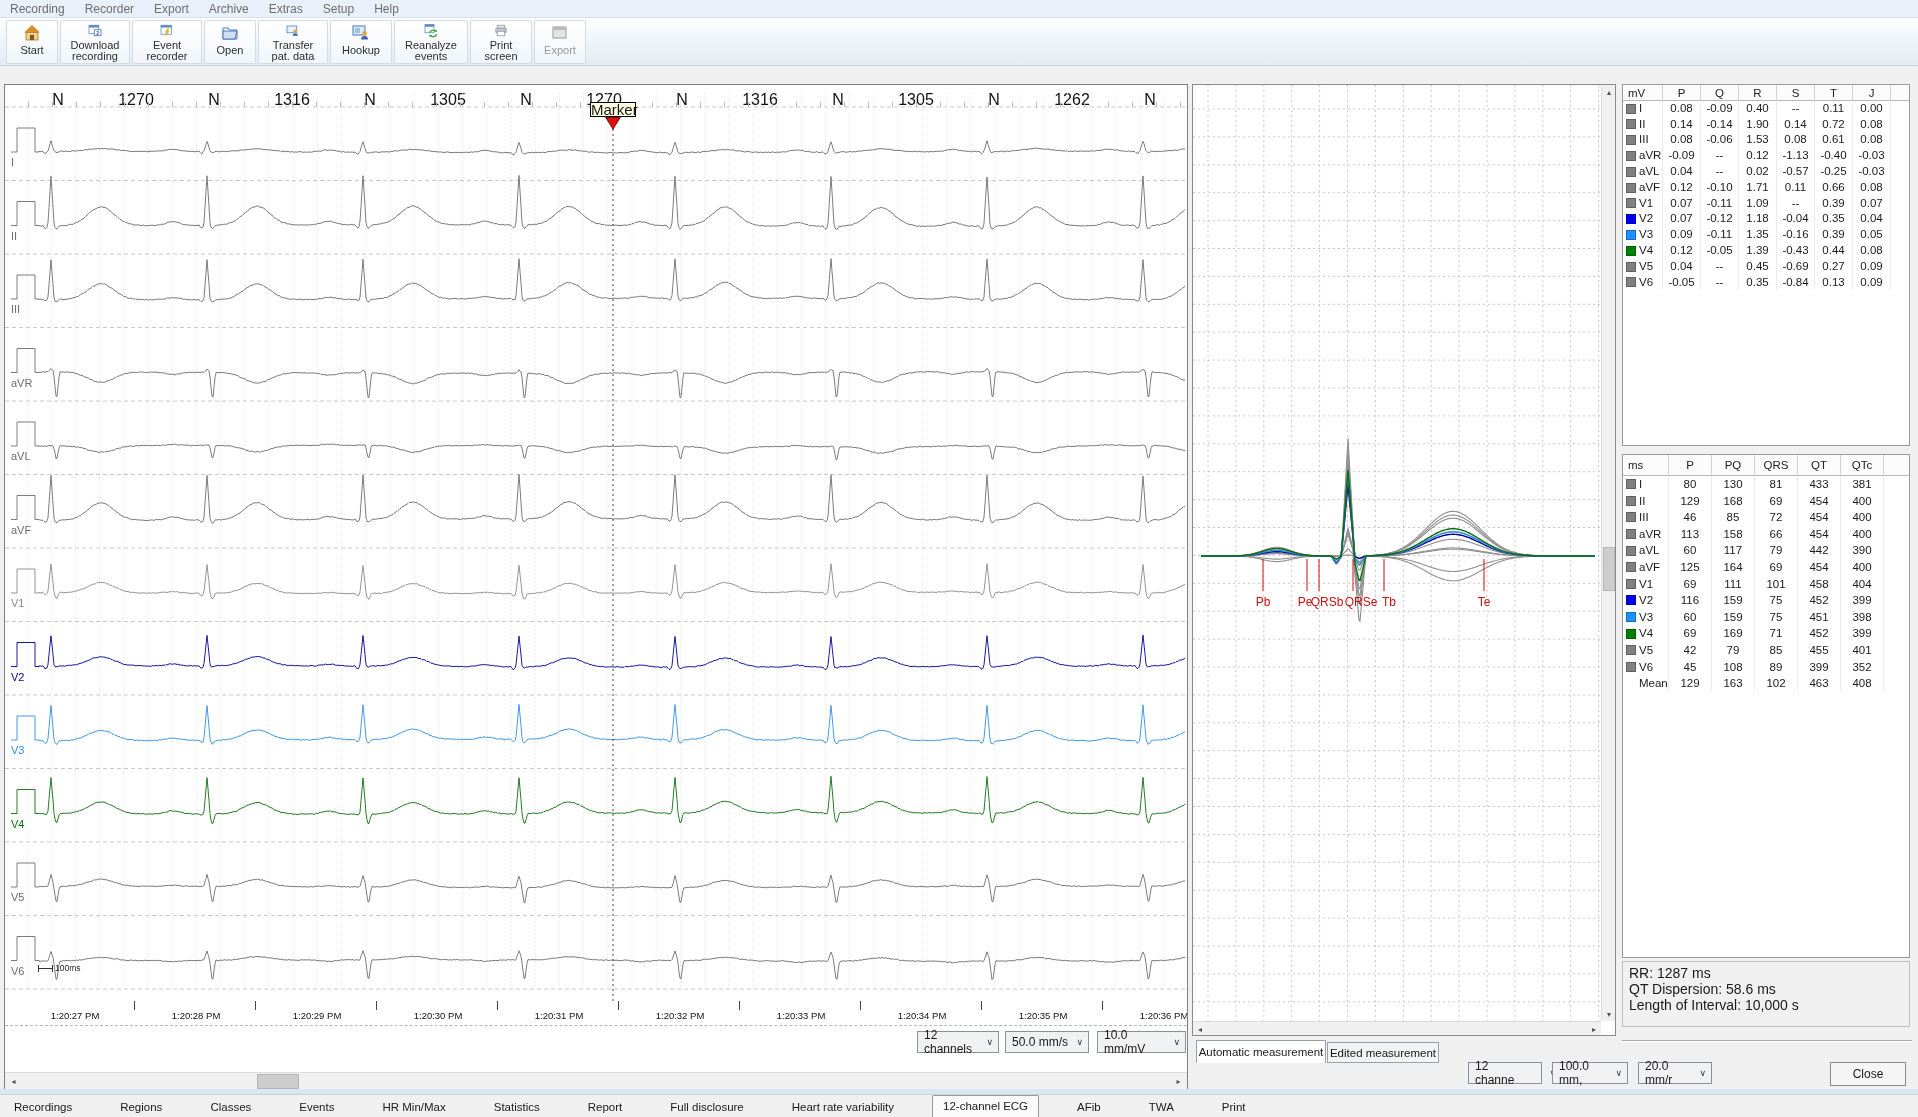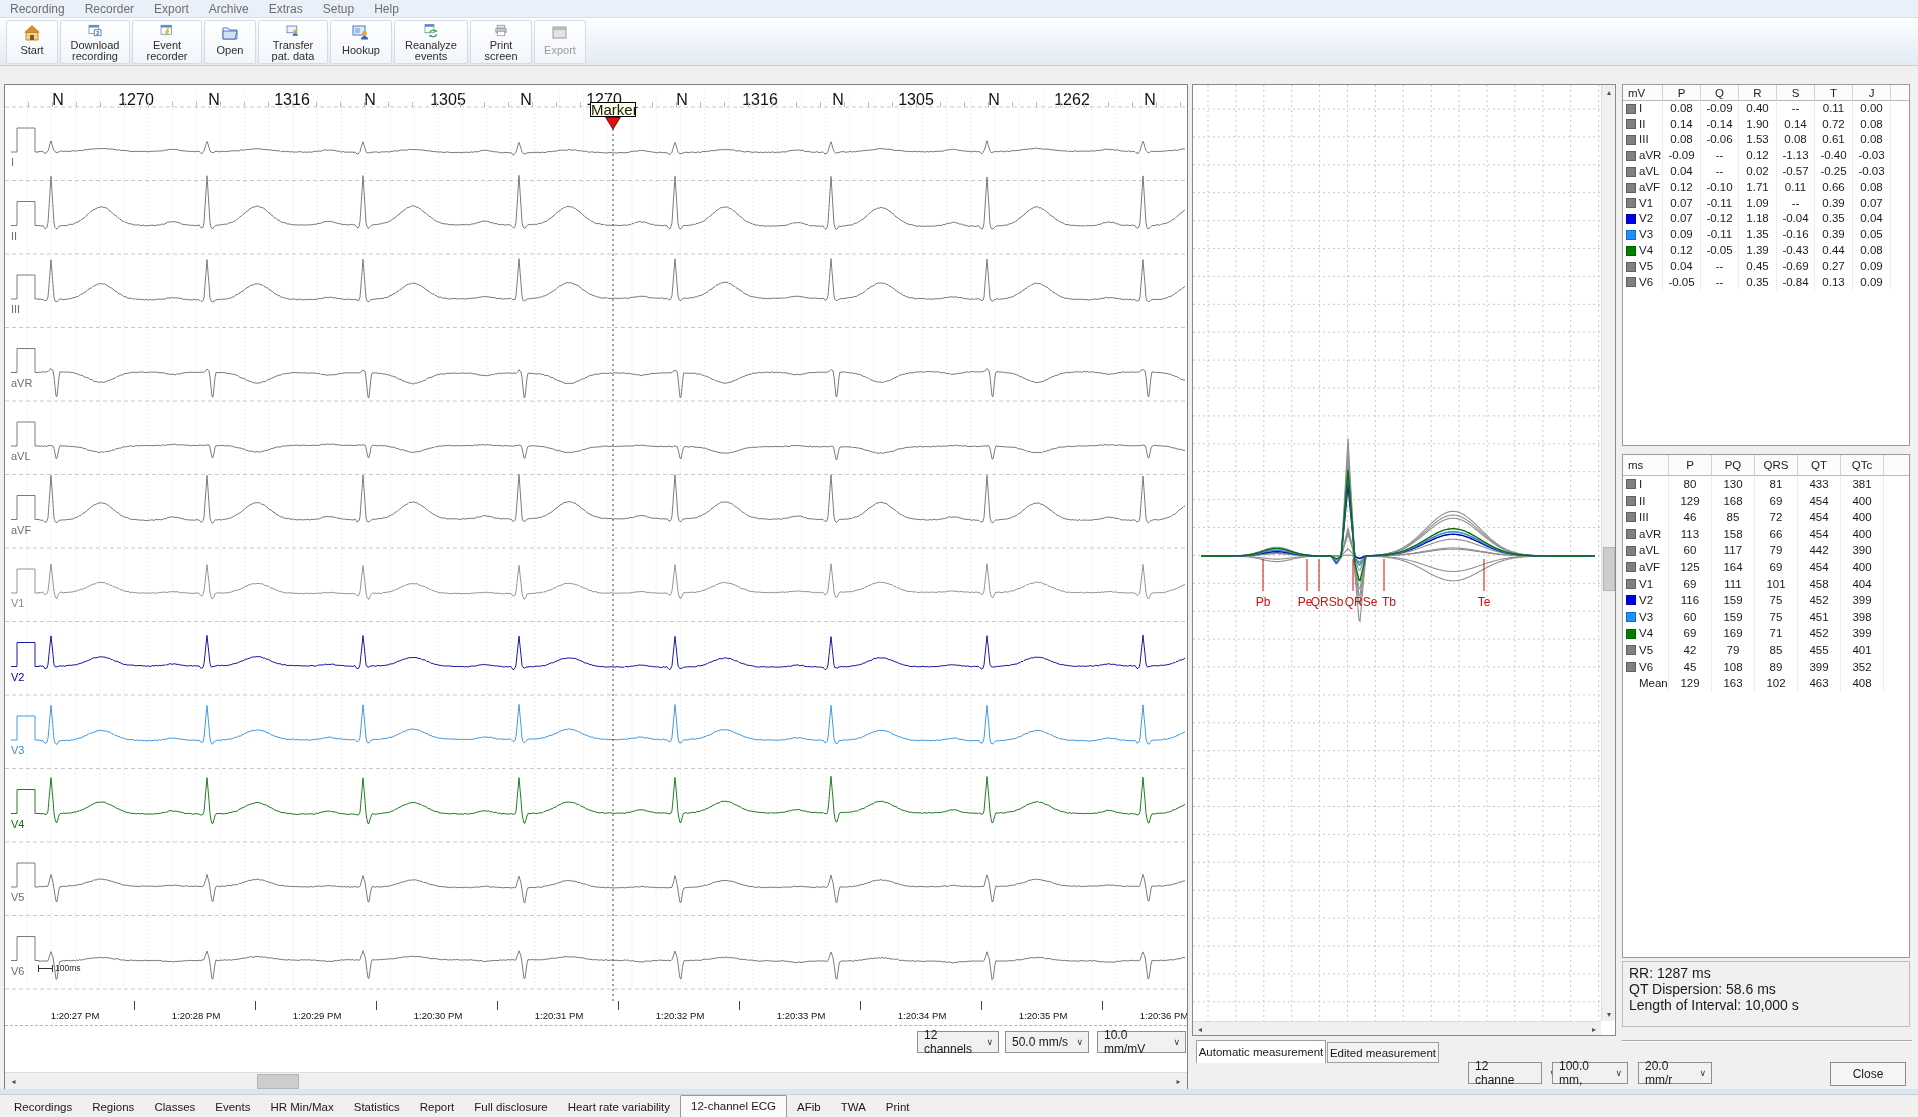--- a/index.html
+++ b/index.html
@@ -87,21 +87,21 @@
   .lead-cell { display:flex; align-items:center; text-align:left !important; padding-left:3px; }
   .swatch { display:inline-block; width:10px; height:10px; margin-right:3px; border:1px solid rgba(0,0,0,0.25); flex:none; }
 
   #summary-box { position:absolute; left:1622px; top:961px; width:288px; height:66px; background:#f0f0f0;
                  border:1px solid #bdbdbd; font-size:14px; padding:3px 6px; line-height:16px; }
   #right-sep { position:absolute; left:1622px; top:1040px; width:290px; height:0;
                border-top:1px solid #a8a8a8; border-bottom:1px solid #fff; }
 
   
   #bottom-tabs { position:absolute; left:0; top:1094px; width:1918px; height:23px; background:#f0f0f0;
-                 border-top:1px solid #cfcfcf; display:flex; align-items:flex-end; padding-left:4px; }
+                 border-top:1px solid #cfcfcf; display:flex; align-items:flex-end; padding-left:4px;gap:28px; }
   .btab { font-size:11.5px; color:#1a1a1a; padding:3px 10px 4px 10px; cursor:default; }
   .btab.active { background:#fafafa; border:1px solid #9a9a9a; border-bottom:none; padding-top:4px; padding-bottom:6px;
                  border-radius:2px 2px 0 0; position:relative; top:1px; }
 </style>
 </head>
 <body>
 
 <div id="app">
 
   <div id="menubar">

